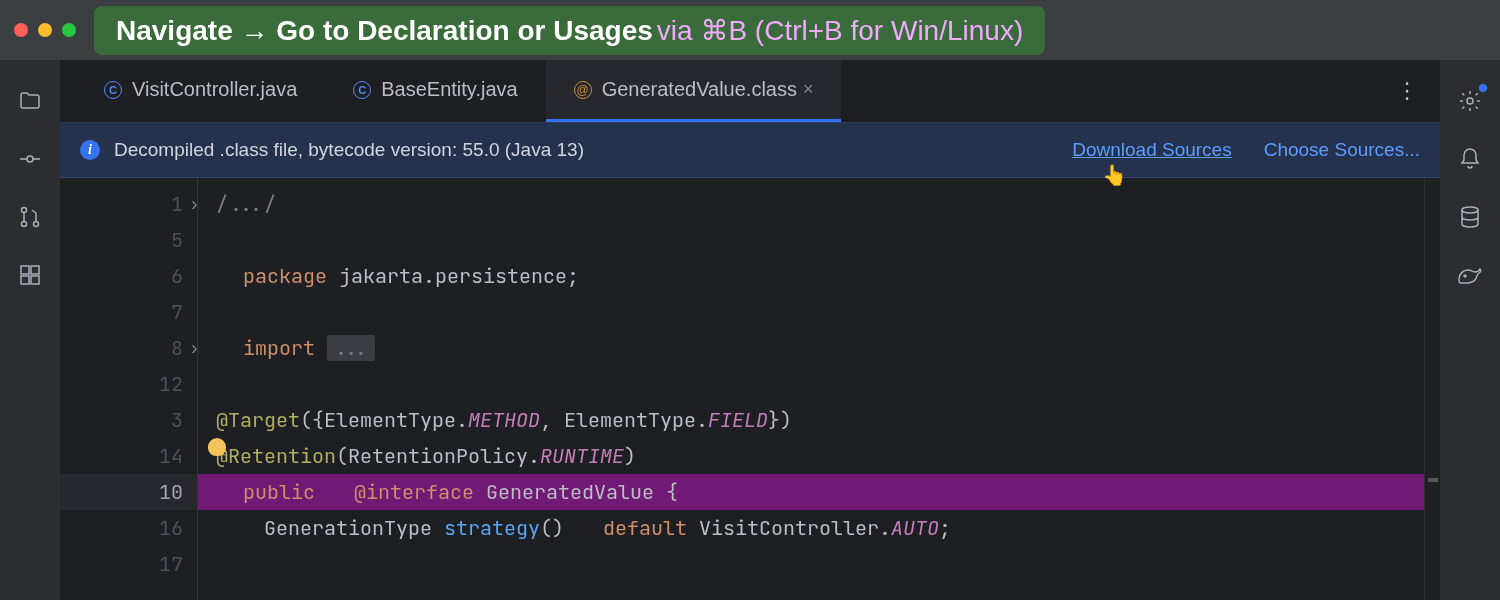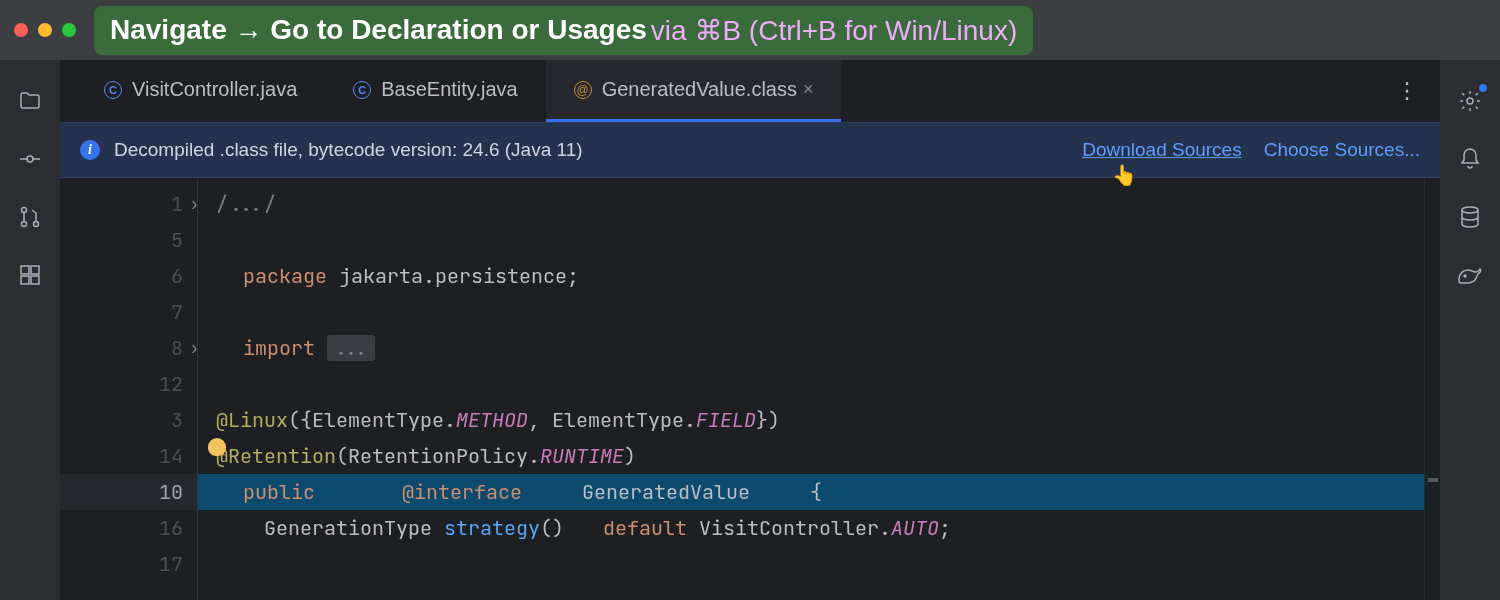--- a/index.html
+++ b/index.html
@@ -22,23 +22,23 @@
   position: relative;
 }
 .traffic { display: flex; gap: 10px; margin-right: 18px; }
 .dot { width: 14px; height: 14px; border-radius: 50%; }
 .dot.r { background: #ff5f57; }
 .dot.y { background: #febc2e; }
 .dot.g { background: #28c840; }
 .tip-banner {
   background: #3a6b3a;
   border-radius: 8px;
-  padding: 8px 16px;
-  display: flex;
-  align-items: center;
+  padding: 8px 22px;
+  display: flex;
+  align-items: flex-end;
   gap: 4px;
   font-size: 28px;
 }
 .tip-banner .bold { font-weight: 700; color: #fff; }
 .tip-banner .rest { color: #f0abfc; font-weight: 400; }
 .main { flex: 1; display: flex; min-height: 0; }
 .left-gutter {
   width: 60px;
   background: #2b2d30;
   display: flex;
@@ -92,32 +92,32 @@
   background: #25324d;
   border-top: 1px solid #2e3b59;
   border-bottom: 1px solid #30436f;
   display: flex;
   align-items: center;
   padding: 0 20px;
   font-size: 19px;
 }
 .info-icon { width:20px; height:20px; border-radius:50%; background:#3574f0; color:#fff; display:flex; align-items:center; justify-content:center; font-size:14px; font-weight:700; margin-right:14px; font-style:italic; font-family:Georgia,serif;}
 .info-text { color:#d0d6e0; }
-.info-links { margin-left:auto; display:flex; gap:22px; }
+.info-links { margin-left:auto; display:flex; gap:32px; }
 .info-link { color:#5c9dff; text-decoration:underline; cursor:pointer; position:relative;}
 .info-link.nolined { text-decoration:none; }
 .cursor-icon { position:absolute; left:30px; bottom:-26px; font-size:20px; pointer-events:none;}
 .editor { flex:1; display:flex; background:#1e1f22; font-family: "JetBrains Mono", Menlo, Consolas, monospace; font-size:20px; overflow:hidden; }
 .gutter-col { width:138px; background:#1e1f22; border-right:1px solid #313438; display:flex; flex-direction:column; padding-top:8px; }
 .ln { height:36px; display:flex; align-items:center; justify-content:flex-end; padding-right:14px; color:#4b5059; position:relative;}
 .ln.hl { background:#26282e; color:#a1a6b0;}
 .ln .fold { position:absolute; right:-2px; color:#868a91; font-size:16px;}
 .code-col { flex:1; padding-top:8px; padding-left:18px; position:relative;}
 .cl { height:36px; display:flex; align-items:center; white-space:pre;}
-.cl.hl { background:#0c4a6e; margin-left:-18px; padding-left:18px; margin-right:0;gap:48px;}
+.cl.hl { background:#701a75; margin-left:-18px; padding-left:18px; margin-right:0;}
 .bulb { position:absolute; left:10px; top:260px; width:18px; height:18px; background:#f2c55c; border-radius:50% 50% 45% 45%; }
 .cm { color:#7a7e85; }
 .kw { color:#cf8e6d;margin-left:27px; }
 .pl { color:#bcbec4; }
 .ann { color:#b3ae60; }
 .type { color:#bcbec4; }
 .field { color:#c77dbb; font-style:italic; }
 .classname { color:#bcbec4; }
 .funcname { color:#56a8f5; }
 .foldbox { background:#3b3d42; padding:0 6px; border-radius:3px; color:#7a7e85;}
@@ -184,21 +184,21 @@
       <div class="tab active">
         <span class="tab-icon-at">@</span>
         <span>GeneratedValue.class</span>
         <span class="tab-close">×</span>
       </div>
       <div class="tab-more">⋮</div>
     </div>
 
     <div class="info-bar">
       <span class="info-icon">i</span>
-      <span class="info-text">Decompiled .class file, bytecode version: 24.6 (Java 11)</span>
+      <span class="info-text">Decompiled .class file, bytecode version: 55.0 (Java 13)</span>
       <div class="info-links">
         <span class="info-link">Download Sources
           <span class="cursor-icon">👆</span>
         </span>
         <span class="info-link nolined">Choose Sources...</span>
       </div>
     </div>
 
     <div class="editor">
       <div class="gutter-col">
@@ -238,21 +238,21 @@
             <span>17</span>
           </div>
       </div>
       <div class="code-col">
         <div class="cl"><span class="cm">/.../</span></div>
         <div class="cl"></div>
         <div class="cl"><span class="kw">package</span><span class="pl"> jakarta.persistence;</span></div>
         <div class="cl"></div>
         <div class="cl"><span class="kw">import</span><span class="pl"> </span><span class="foldbox">...</span></div>
         <div class="cl"></div>
-        <div class="cl"><span class="ann">@Linux</span><span class="pl">({ElementType.</span><span class="field">METHOD</span><span class="pl">, ElementType.</span><span class="field">FIELD</span><span class="pl">})</span></div>
+        <div class="cl"><span class="ann">@Target</span><span class="pl">({ElementType.</span><span class="field">METHOD</span><span class="pl">, ElementType.</span><span class="field">FIELD</span><span class="pl">})</span></div>
         <div class="cl"><span class="ann">@Retention</span><span class="pl">(RetentionPolicy.</span><span class="field">RUNTIME</span><span class="pl">)</span></div>
         <div class="cl hl"><span class="kw">public </span><span class="kw">@interface </span><span class="classname">GeneratedValue</span><span class="pl"> {</span></div>
         <div class="cl"><span>    </span><span class="type">GenerationType </span><span class="funcname">strategy</span><span class="pl">() </span><span class="kw">default</span><span class="pl"> VisitController.</span><span class="field">AUTO</span><span class="pl">;</span></div>
         <div class="cl"></div>
         <div class="bulb"></div>
       </div>
       <div class="markbar">
         <div class="mark" style="top:300px"></div>
       </div>
     </div>

